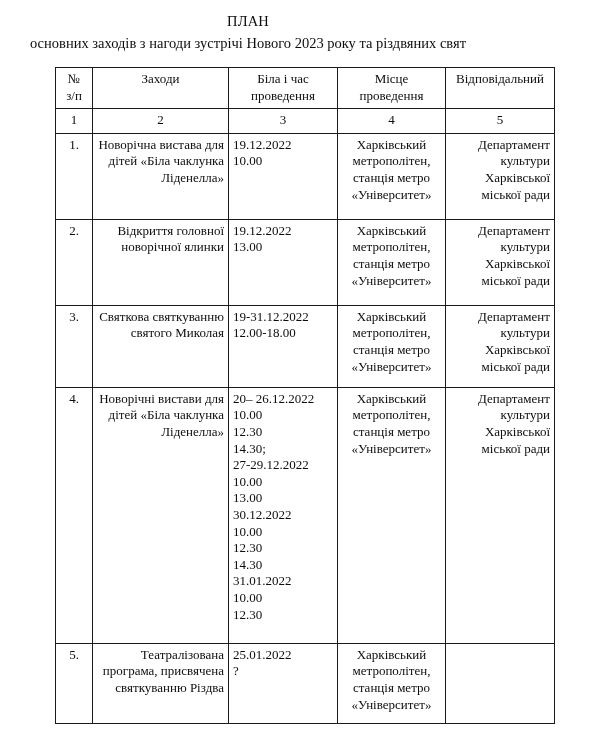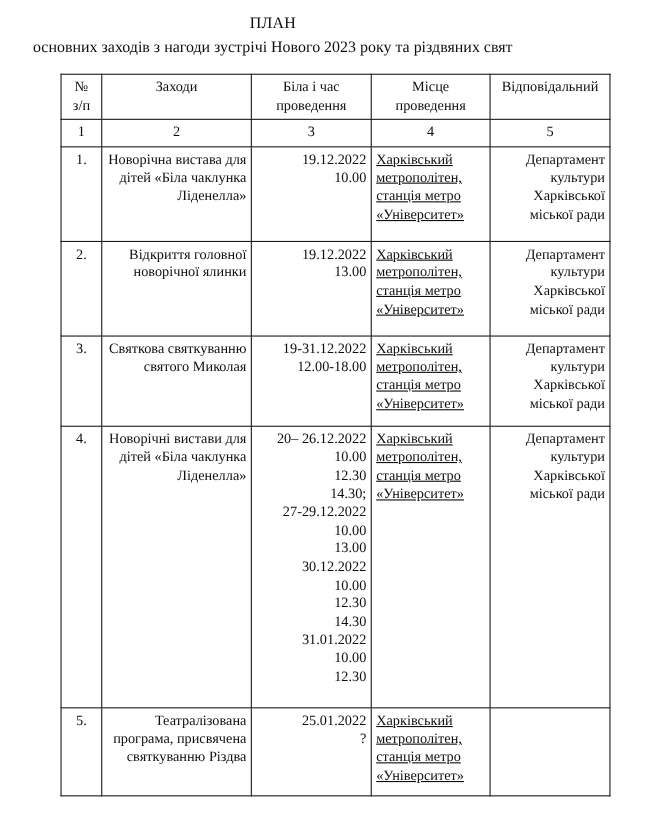--- a/index.html
+++ b/index.html
@@ -90,27 +90,26 @@
   td.idx {
     text-align: center;
     padding-top: 4px;
   }
   td.event {
     text-align: right;
     padding-left: 6px;
     padding-top: 4px;
   }
   td.datetime {
-    text-align: right;
+    text-align: left;
     padding-top: 4px;
   }
   td.place {
-    text-align: left;
-    padding-top: 4px;
-    text-decoration: underline;
+    text-align: center;
+    padding-top: 4px;
   }
   td.responsible {
     text-align: right;
     padding-top: 4px;
   }
   .line { display: block; white-space: pre; }
 
   
   tr.r1 td { height: 78px; }
   tr.r2 td { height: 78px; }

